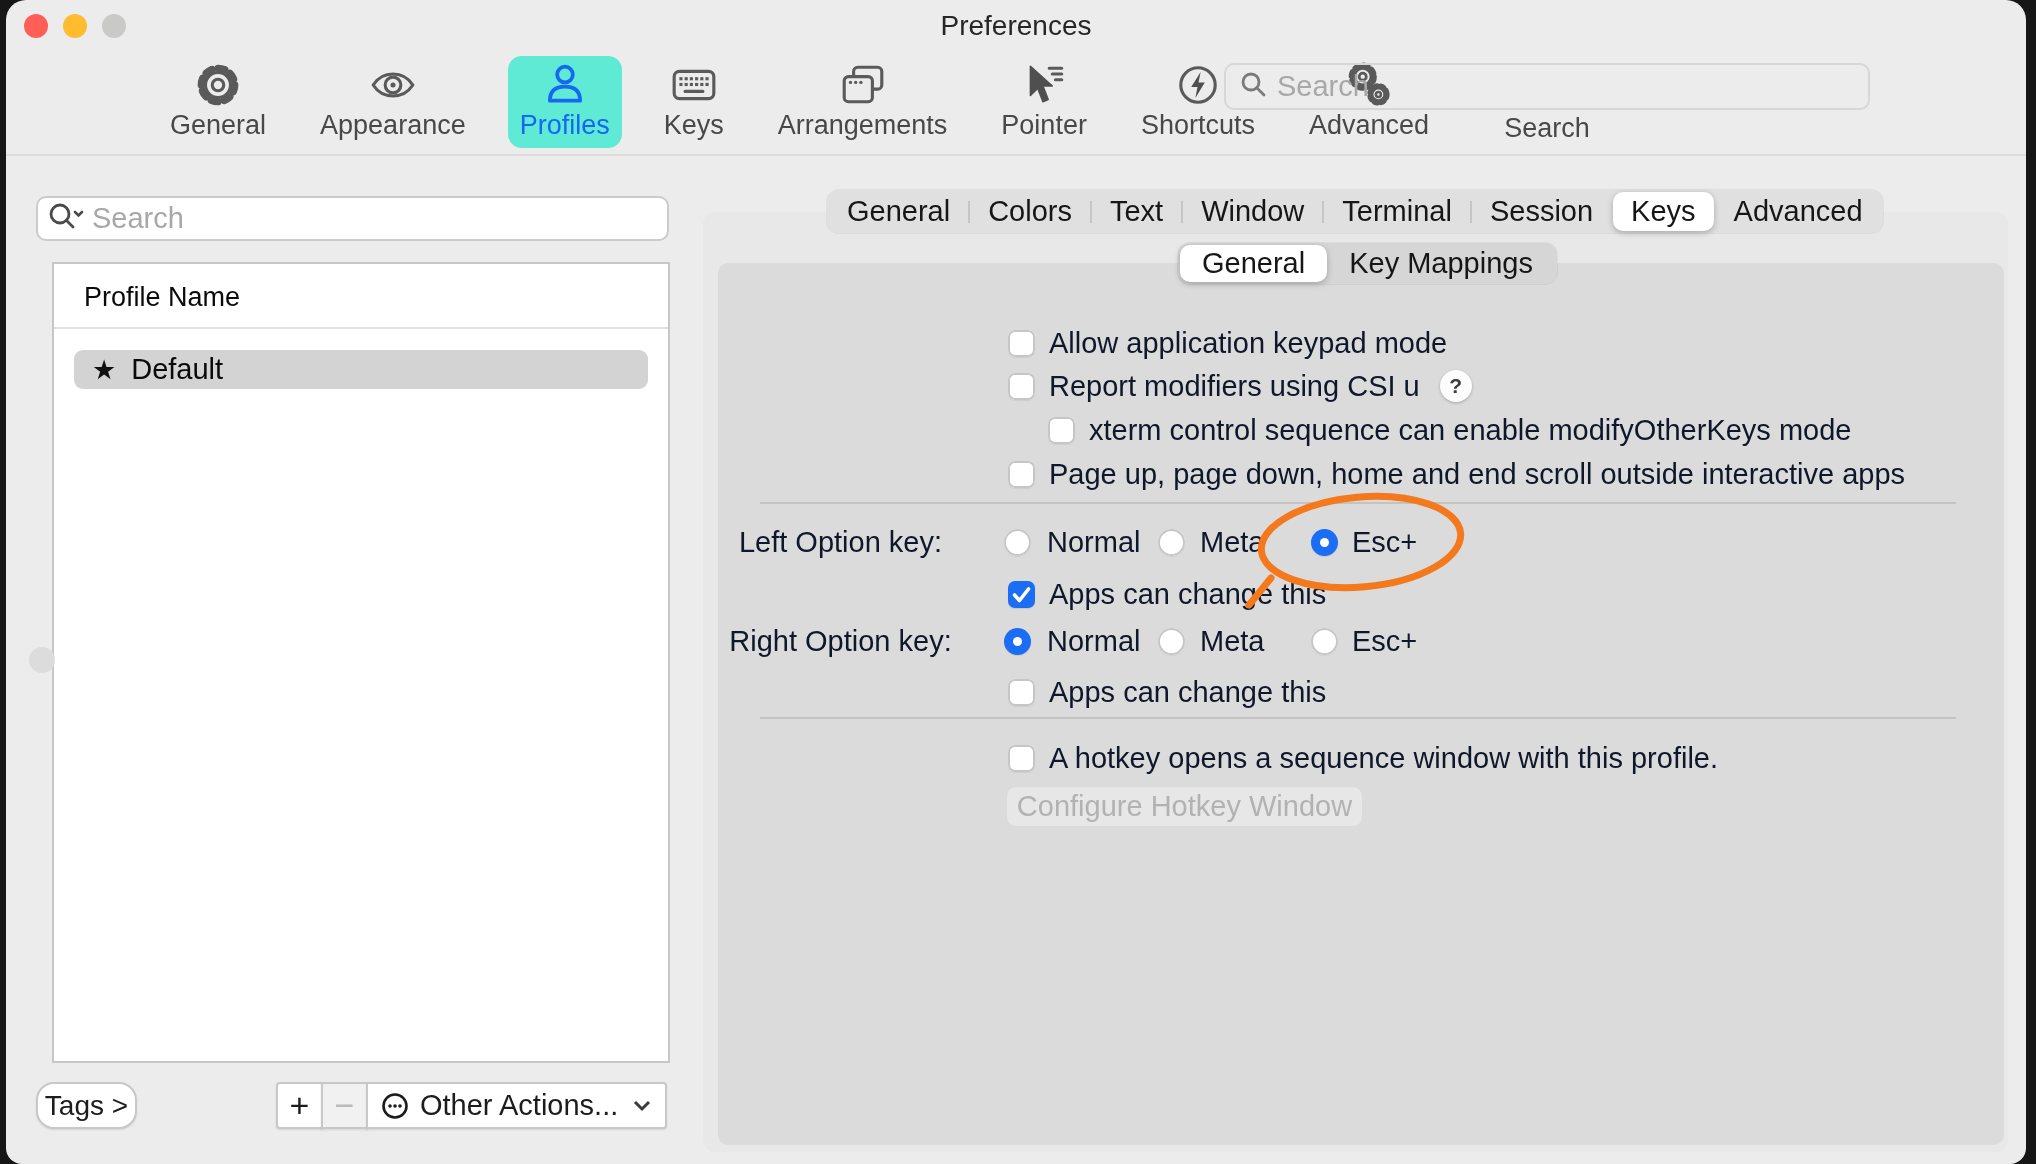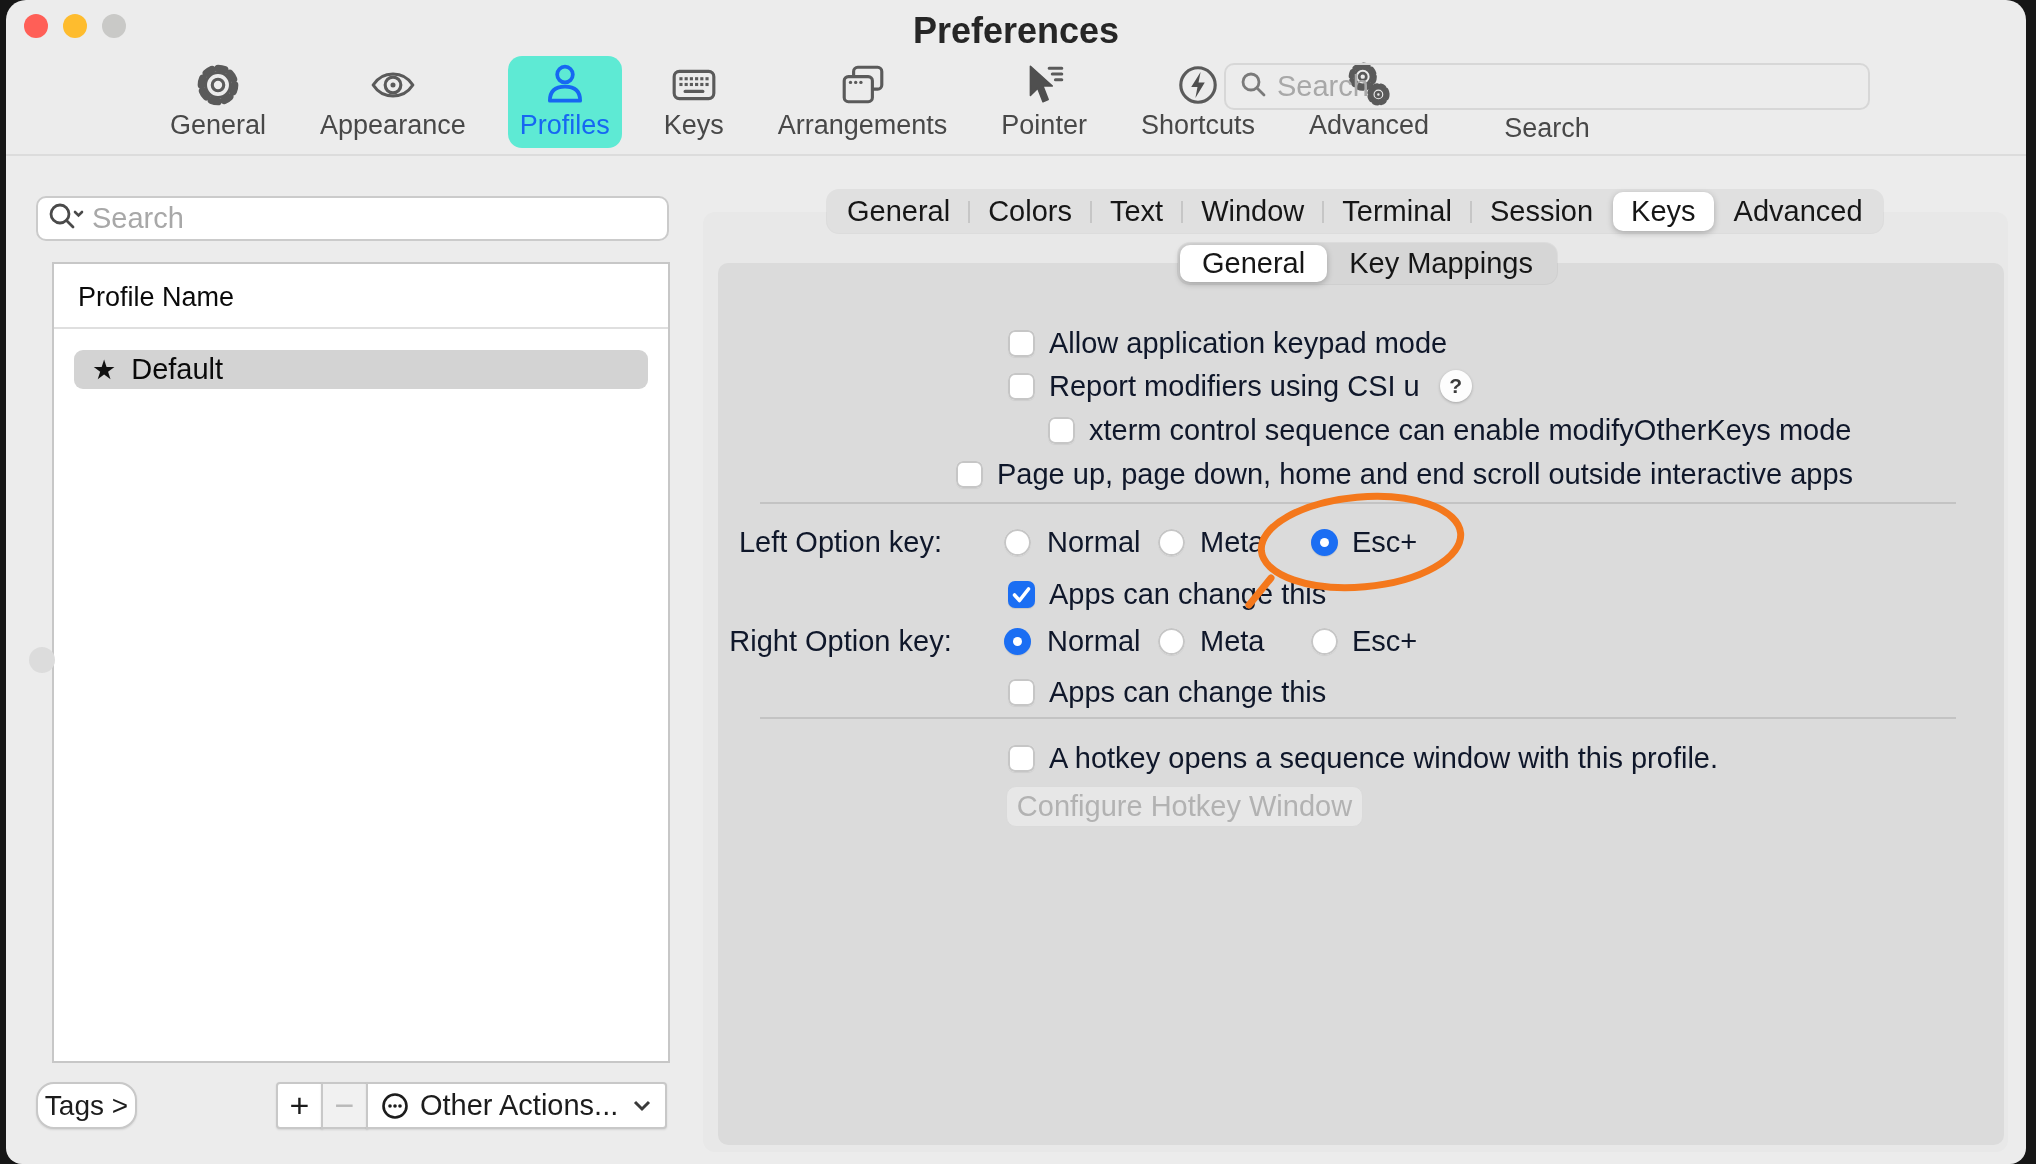--- a/index.html
+++ b/index.html
@@ -8,21 +8,21 @@
   .window { position:absolute; left:6px; top:0; width:2020px; height:1164px;
             background:#ececec; border-radius:20px 20px 16px 16px; overflow:hidden; }
 
   
   .titlebar { position:absolute; top:0; left:0; right:0; height:52px; }
   .traffic { position:absolute; top:14px; left:18px; display:flex; gap:15px; }
   .light { width:24px; height:24px; border-radius:50%; }
   .light.red { background:#ff5f57; }
   .light.yellow { background:#febc2e; }
   .light.gray { background:#c9c9c7; }
-  .win-title { text-align:center; padding-top:10px; font-size:36px; font-weight:700; color:#262626; }
+  .win-title { text-align:center; padding-top:10px; font-size:28px; font-weight:400; color:#262626; }
 
   
   .toolbar { position:absolute; top:52px; left:0; right:0; height:104px; border-bottom:2px solid #dcdcdc; }
   .tb-items { position:absolute; left:152px; top:4px; display:flex; gap:30px; align-items:flex-start; }
   .tb-item { display:flex; flex-direction:column; align-items:center; gap:1px; padding:5px 12px 7px; border-radius:14px; }
   .tb-item.selected { background:#5eead4;justify-content:center; }
   .tb-icon { width:46px; height:48px; display:flex; align-items:center; justify-content:center; }
   .tb-icon svg { stroke:#5a5a5a; fill:none; stroke-linecap:round; stroke-linejoin:round; }
   .tb-item.selected .tb-icon svg { stroke:#1667f2; }
   .tb-label { font-size:27px; color:#484848; white-space:nowrap; }
@@ -32,21 +32,21 @@
   .tb-search-field input, .side-search input { border:none; outline:none; background:transparent; font-size:29px; color:#333; width:100%; }
   .tb-search-field input::placeholder, .side-search input::placeholder { color:#a8a8a8; }
   .tb-search-label { text-align:center; margin-top:3px; font-size:27px; color:#484848; }
   .mag svg { stroke:#7a7a7a; fill:none; stroke-linecap:round; }
 
   
   .side-search { position:absolute; left:30px; top:196px; width:633px; height:45px; background:#fff;
                  border:2px solid #cbcbcb; border-radius:10px; display:flex; align-items:center; padding:0 10px; gap:8px; }
   .side-search .mag svg { stroke:#4a4a4a; }
   .profile-box { position:absolute; left:46px; top:262px; width:618px; height:801px; background:#fff; border:2px solid #c7c7c7; }
-  .profile-header { font-size:27px; color:#0a0a0a; padding:18px 0 14px 24px; border-bottom:2px solid #dfdfdf; }
+  .profile-header { font-size:27px; color:#0a0a0a; padding:18px 0 14px 30px; border-bottom:2px solid #dfdfdf; }
   .profile-row { margin:21px 20px 0; height:39px; background:#d3d3d3; border-radius:9px;
                  display:flex; align-items:center; padding:0 18px; gap:15px; font-size:29px; color:#0a0a0a; }
   .star { font-size:27px; color:#111; }
   .resize-dot { position:absolute; left:23px; top:647px; width:26px; height:26px; border-radius:50%; background:#dcdcdc; }
 
   .mac-btn { background:#fff; border:2px solid #c8c8c8; border-radius:18px; box-shadow:0 1px 2px rgba(0,0,0,.10);
              font-size:28px; color:#1c1c1c; display:flex; align-items:center; justify-content:center; }
   .tags-btn { position:absolute; left:30px; top:1082px; width:101px; height:47px; }
   .pm-group { position:absolute; left:270px; top:1082px; height:47px; display:flex; }
   .pm-btn { width:47px; height:47px; border-radius:0; font-size:34px; }
@@ -296,21 +296,21 @@
   </div>
   <div class="cb-row" style="left:1002px; top:370px;">
     <span class="checkbox"></span>
     <span class="ctext">Report modifiers using CSI u</span>
     <span class="help-btn">?</span>
   </div>
   <div class="cb-row" style="left:1002px; top:414px;margin-left:40px;">
     <span class="checkbox"></span>
     <span class="ctext">xterm control sequence can enable modifyOtherKeys mode</span>
   </div>
-  <div class="cb-row" style="left:950px; top:458px;">
+  <div class="cb-row" style="left:1002px; top:458px;">
     <span class="checkbox"></span>
     <span class="ctext">Page up, page down, home and end scroll outside interactive apps</span>
   </div>
 
   <div class="divider" style="top:502px;"></div>
 
   <div class="ctext opt-label" style="top:526px;">Left Option key:</div>
   <span class="radio" style="left:998px; top:529px;"></span>
   <span class="ctext abs" style="left:1041px; top:526px;">Normal</span>
   <span class="radio" style="left:1152px; top:529px;"></span>

